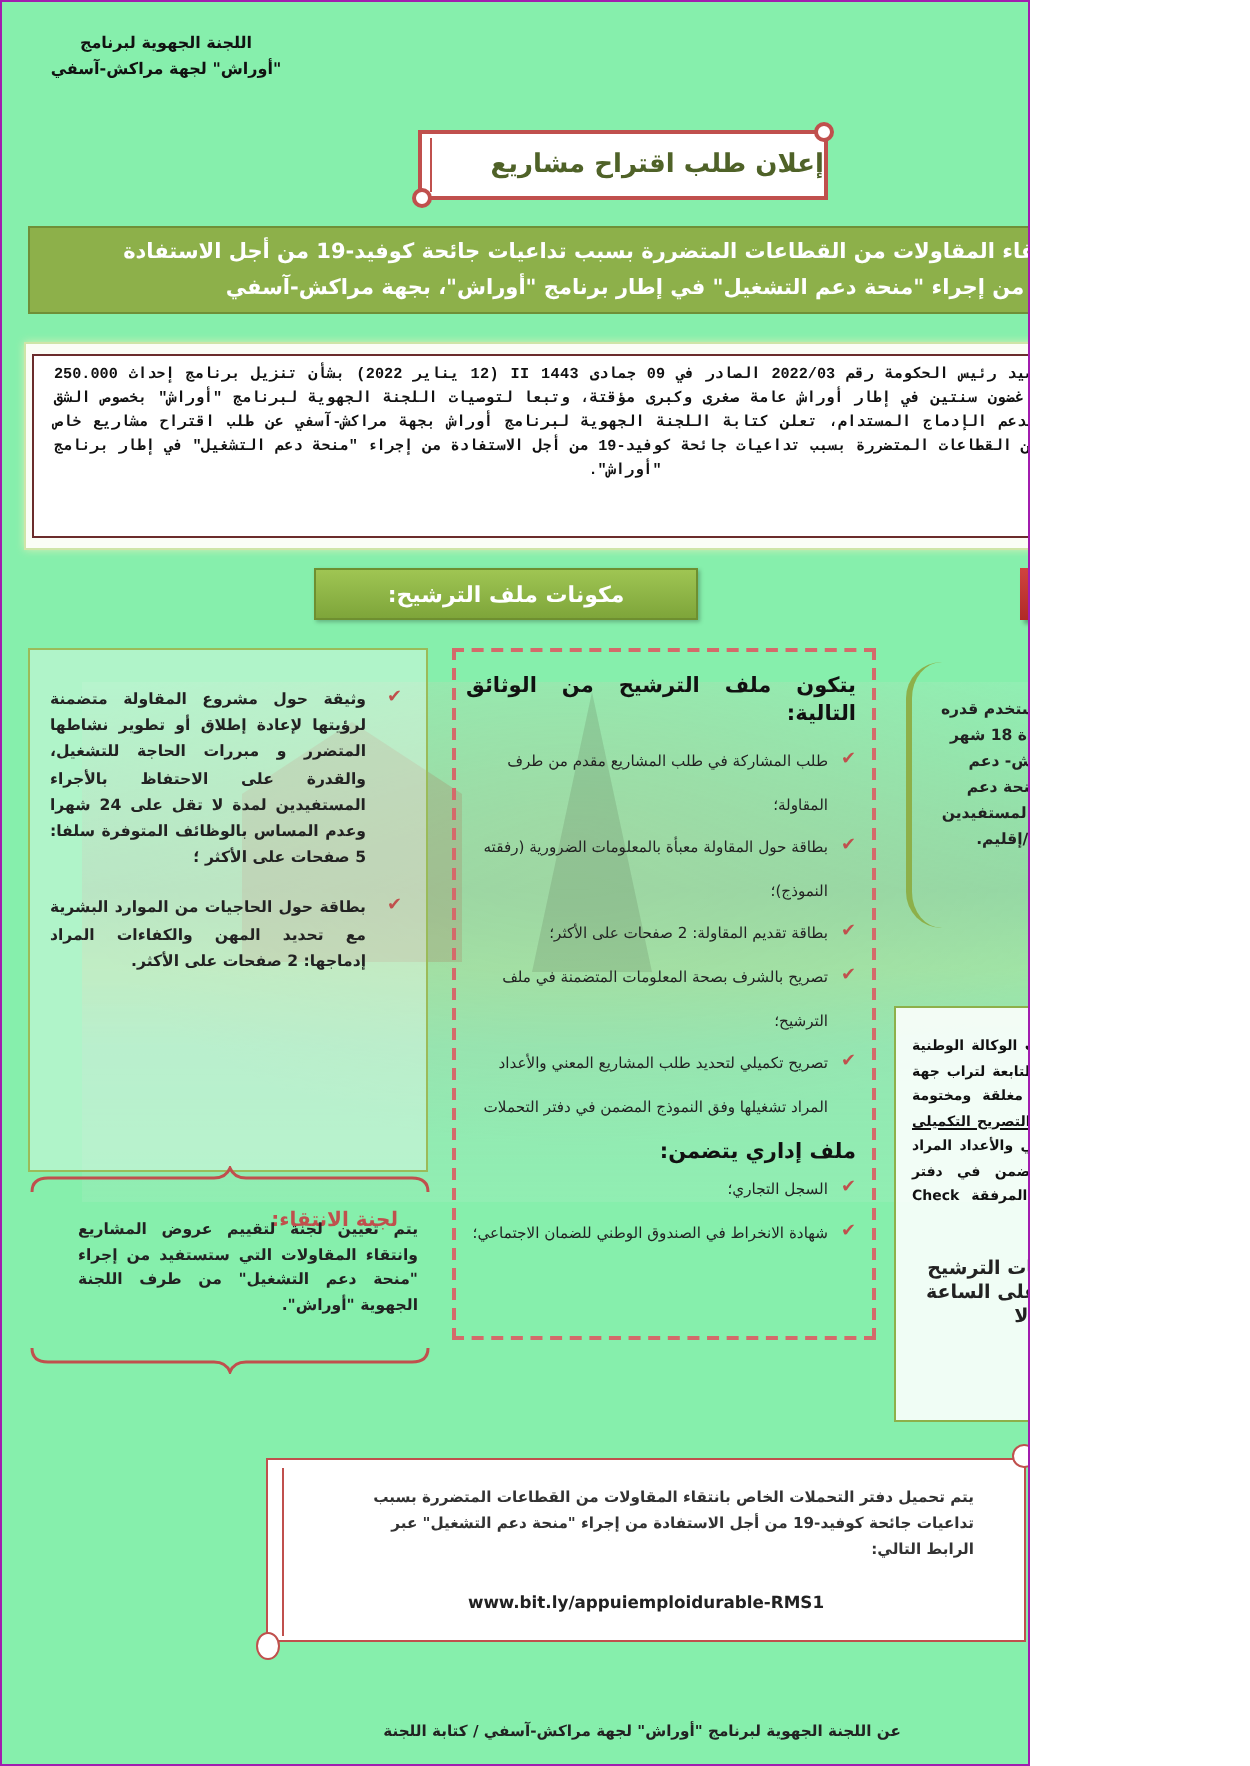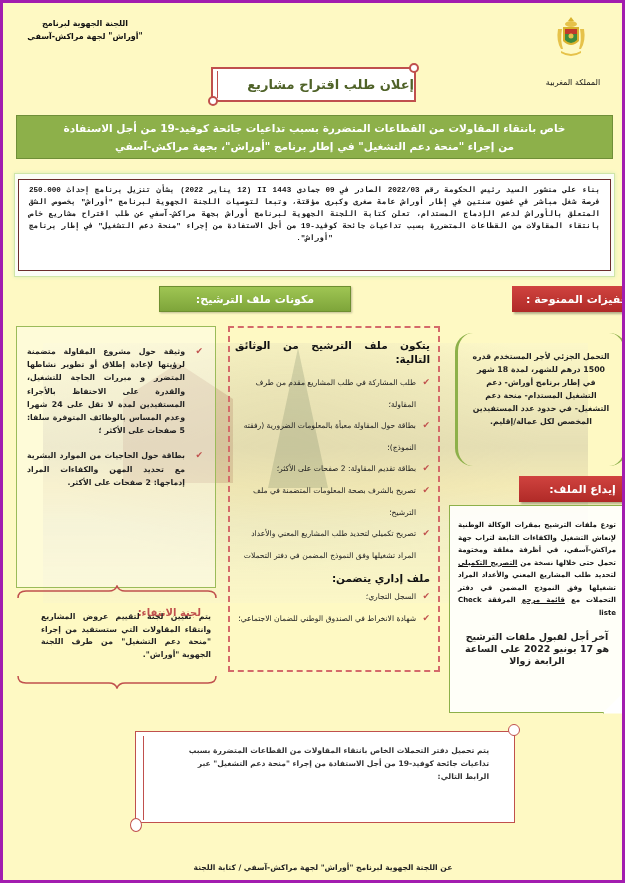--- a/index.html
+++ b/index.html
@@ -1,18 +1,18 @@
 <!DOCTYPE html>
 <html><head>
 <meta charset="utf-8">
 <style>
   * { box-sizing: border-box; margin: 0; padding: 0; }
   html, body { width: 625px; height: 883px; background: #ffffff; overflow: hidden; }
   body { font-family: "DejaVu Sans", sans-serif; color: #111; position: relative; }
-  .page { position: absolute; left: 0; top: 0; width: 625px; height: 883px; border: 3px solid #a21caf; background: #fef9c3; overflow: hidden; }
+  .page { position: absolute; left: 0; top: 0; width: 515px; height: 883px; border: 1px solid #a21caf; background: #86efac; overflow: hidden; }
 
   
   .bg-photo { position: absolute; left: 40px; top: 340px; width: 545px; height: 260px; opacity: 0.55;
     background:
       radial-gradient(ellipse at 45% 30%, rgba(200,190,150,0.5) 0, rgba(200,190,150,0) 60%),
       linear-gradient(180deg, rgba(235,235,235,0.2) 0%, rgba(180,170,150,0.6) 40%, rgba(220,200,150,0.55) 55%, rgba(200,200,200,0.4) 70%, rgba(230,230,230,0.2) 100%);
   }
   .bg-building { position: absolute; left: 120px; top: 360px; width: 110px; height: 120px; background: rgba(170,120,90,0.25); clip-path: polygon(0 30%, 50% 0, 100% 30%, 100% 100%, 0 100%); }
   .bg-tree { position: absolute; left: 265px; top: 345px; width: 60px; height: 140px; background: rgba(90,110,80,0.2); clip-path: polygon(50% 0, 100% 100%, 0 100%); }
 
@@ -173,16 +173,17 @@
     <svg class="brace-bot" viewBox="0 0 202 14">
       <path d="M2 1 Q2 8 10 8 L93 8 Q99 8 101 13 Q103 8 109 8 L192 8 Q200 8 200 1" fill="none" stroke="#c0504d" stroke-width="1.5"></path>
     </svg>
   </div>
 
   <div class="bottom-scroll">
     <span class="roll-r"></span>
     <span class="roll-l"></span>
     <span class="rule-l"></span>
     <div class="bottom-text">يتم تحميل دفتر التحملات الخاص بانتقاء المقاولات من القطاعات المتضررة بسبب تداعيات جائحة كوفيد-19 من أجل الاستفادة من إجراء "منحة دعم التشغيل" عبر الرابط التالي:</div>
+    <div class="bottom-link">www.bit.ly/appuiemploidurable-RMS1</div>
   </div>
 
   <div class="footer">عن اللجنة الجهوية لبرنامج "أوراش" لجهة مراكش-آسفي / كتابة اللجنة</div>
 </div>
 
 </body></html>

